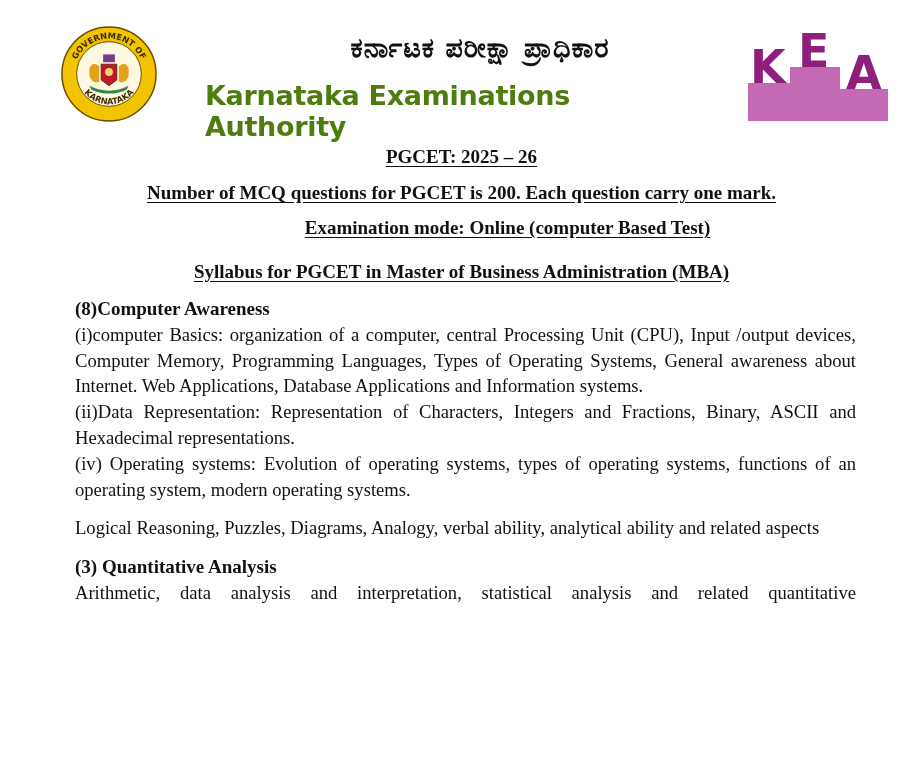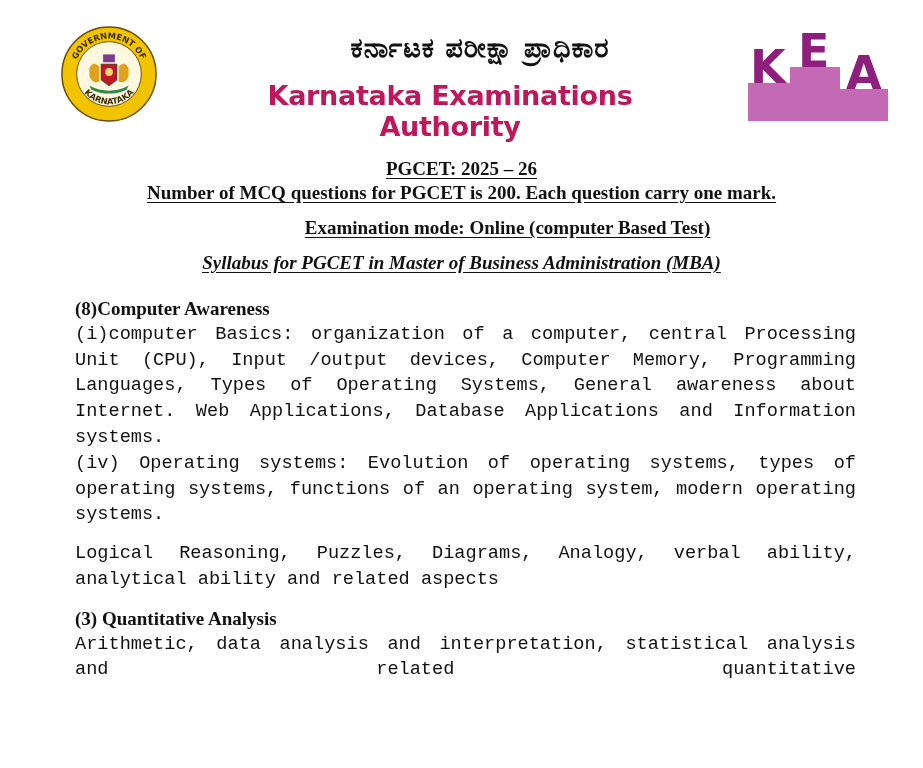--- a/index.html
+++ b/index.html
@@ -1,32 +1,32 @@
 <!DOCTYPE html>
 <html><head>
 <meta charset="utf-8">
 <style>
   html, body { margin: 0; padding: 0; background: #ffffff; }
   body { width: 923px; height: 768px; overflow: hidden; position: relative; font-family: "Liberation Serif", serif; color: #111; }
 
   .header { position: absolute; left: 0; top: 0; width: 923px; height: 135px; }
   .emblem { position: absolute; left: 60px; top: 25px; width: 98px; height: 98px; }
   .title-kn { position: absolute; left: 270px; top: 32px; width: 420px; text-align: center; font-family: "DejaVu Sans", sans-serif; font-size: 27px; font-weight: bold; letter-spacing: 1px; color: #111; }
-  .title-en { position: absolute; left: 205px; top: 80px; width: 490px; text-align: center; font-family: "DejaVu Sans", sans-serif; font-size: 27px; font-weight: bold; color: #be185d; letter-spacing: -0.3px; }
+  .title-en { position: absolute; left: 205px; top: 80px; width: 490px; font-family: "DejaVu Sans", sans-serif; font-size: 27px; font-weight: bold; color: #4d7c0f; letter-spacing: -0.3px; }
   .kea-logo { position: absolute; left: 748px; top: 25px; width: 140px; height: 98px; }
 
   .center-line { position: absolute; left: 0; width: 923px; text-align: center; font-weight: bold; font-size: 19px; text-decoration: underline; text-underline-offset: 3px; }
-  .l1 { top: 158px; }
+  .l1 { top: 146px; }
   .l2 { top: 182px; }
   .l3 { top: 217px; padding-left: 46px; }
-  .l4 { top: 252px; font-style: italic; }
+  .l4 { top: 261px; }
 
   .body { position: absolute; left: 75px; top: 296px; width: 781px; font-size: 18.6px; line-height: 25.8px; }
   .sec-h { font-weight: bold; font-size: 19px; }
-  .para { text-align: justify; font-family: Liberation Mono, monospace; }
+  .para { text-align: justify; }
   .gap { height: 13px; }
 </style>
 </head>
 <body>
 
 <div class="header">
   <svg class="emblem" viewBox="0 0 100 100">
     <circle cx="50" cy="50" r="48" fill="#f2c400" stroke="#6b4a00" stroke-width="1.5"></circle>
     <circle cx="50" cy="50" r="33" fill="#fff8e0" stroke="#6b4a00" stroke-width="1"></circle>
     <path id="arcTop" d="M 14 50 A 36 36 0 0 1 86 50" fill="none"></path>
@@ -54,20 +54,21 @@
 
 <div class="center-line l1">PGCET: 2025 – 26</div>
 <div class="center-line l2">Number of MCQ questions for PGCET is 200. Each question carry one mark.</div>
 <div class="center-line l3">Examination mode: Online (computer Based Test)</div>
 <div class="center-line l4">Syllabus for PGCET in Master of Business Administration (MBA)</div>
 
 <div class="body">
   <div>
     <div class="sec-h">(8)Computer Awareness</div>
     <div class="para">(i)computer  Basics: organization of a computer,  central Processing  Unit (CPU), Input /output devices, Computer Memory, Programming Languages,  Types  of Operating Systems, General awareness about Internet. Web Applications, Database Applications and Information systems.</div>
+    <div class="para">(ii)Data Representation:  Representation of Characters, Integers and Fractions, Binary, ASCII and Hexadecimal representations.</div>
     <div class="para">(iv) Operating systems:  Evolution of operating systems, types of operating systems, functions of an operating system, modern operating systems.</div>
   </div>
   <div class="gap"></div>
   <div>
     <div class="para">Logical Reasoning, Puzzles, Diagrams, Analogy, verbal ability, analytical ability and related aspects</div>
   </div>
   <div class="gap"></div>
   <div>
     <div class="sec-h">(3) Quantitative Analysis</div>
     <div class="para" style="text-align-last: justify;">Arithmetic, data analysis and interpretation, statistical analysis and related quantitative</div>

